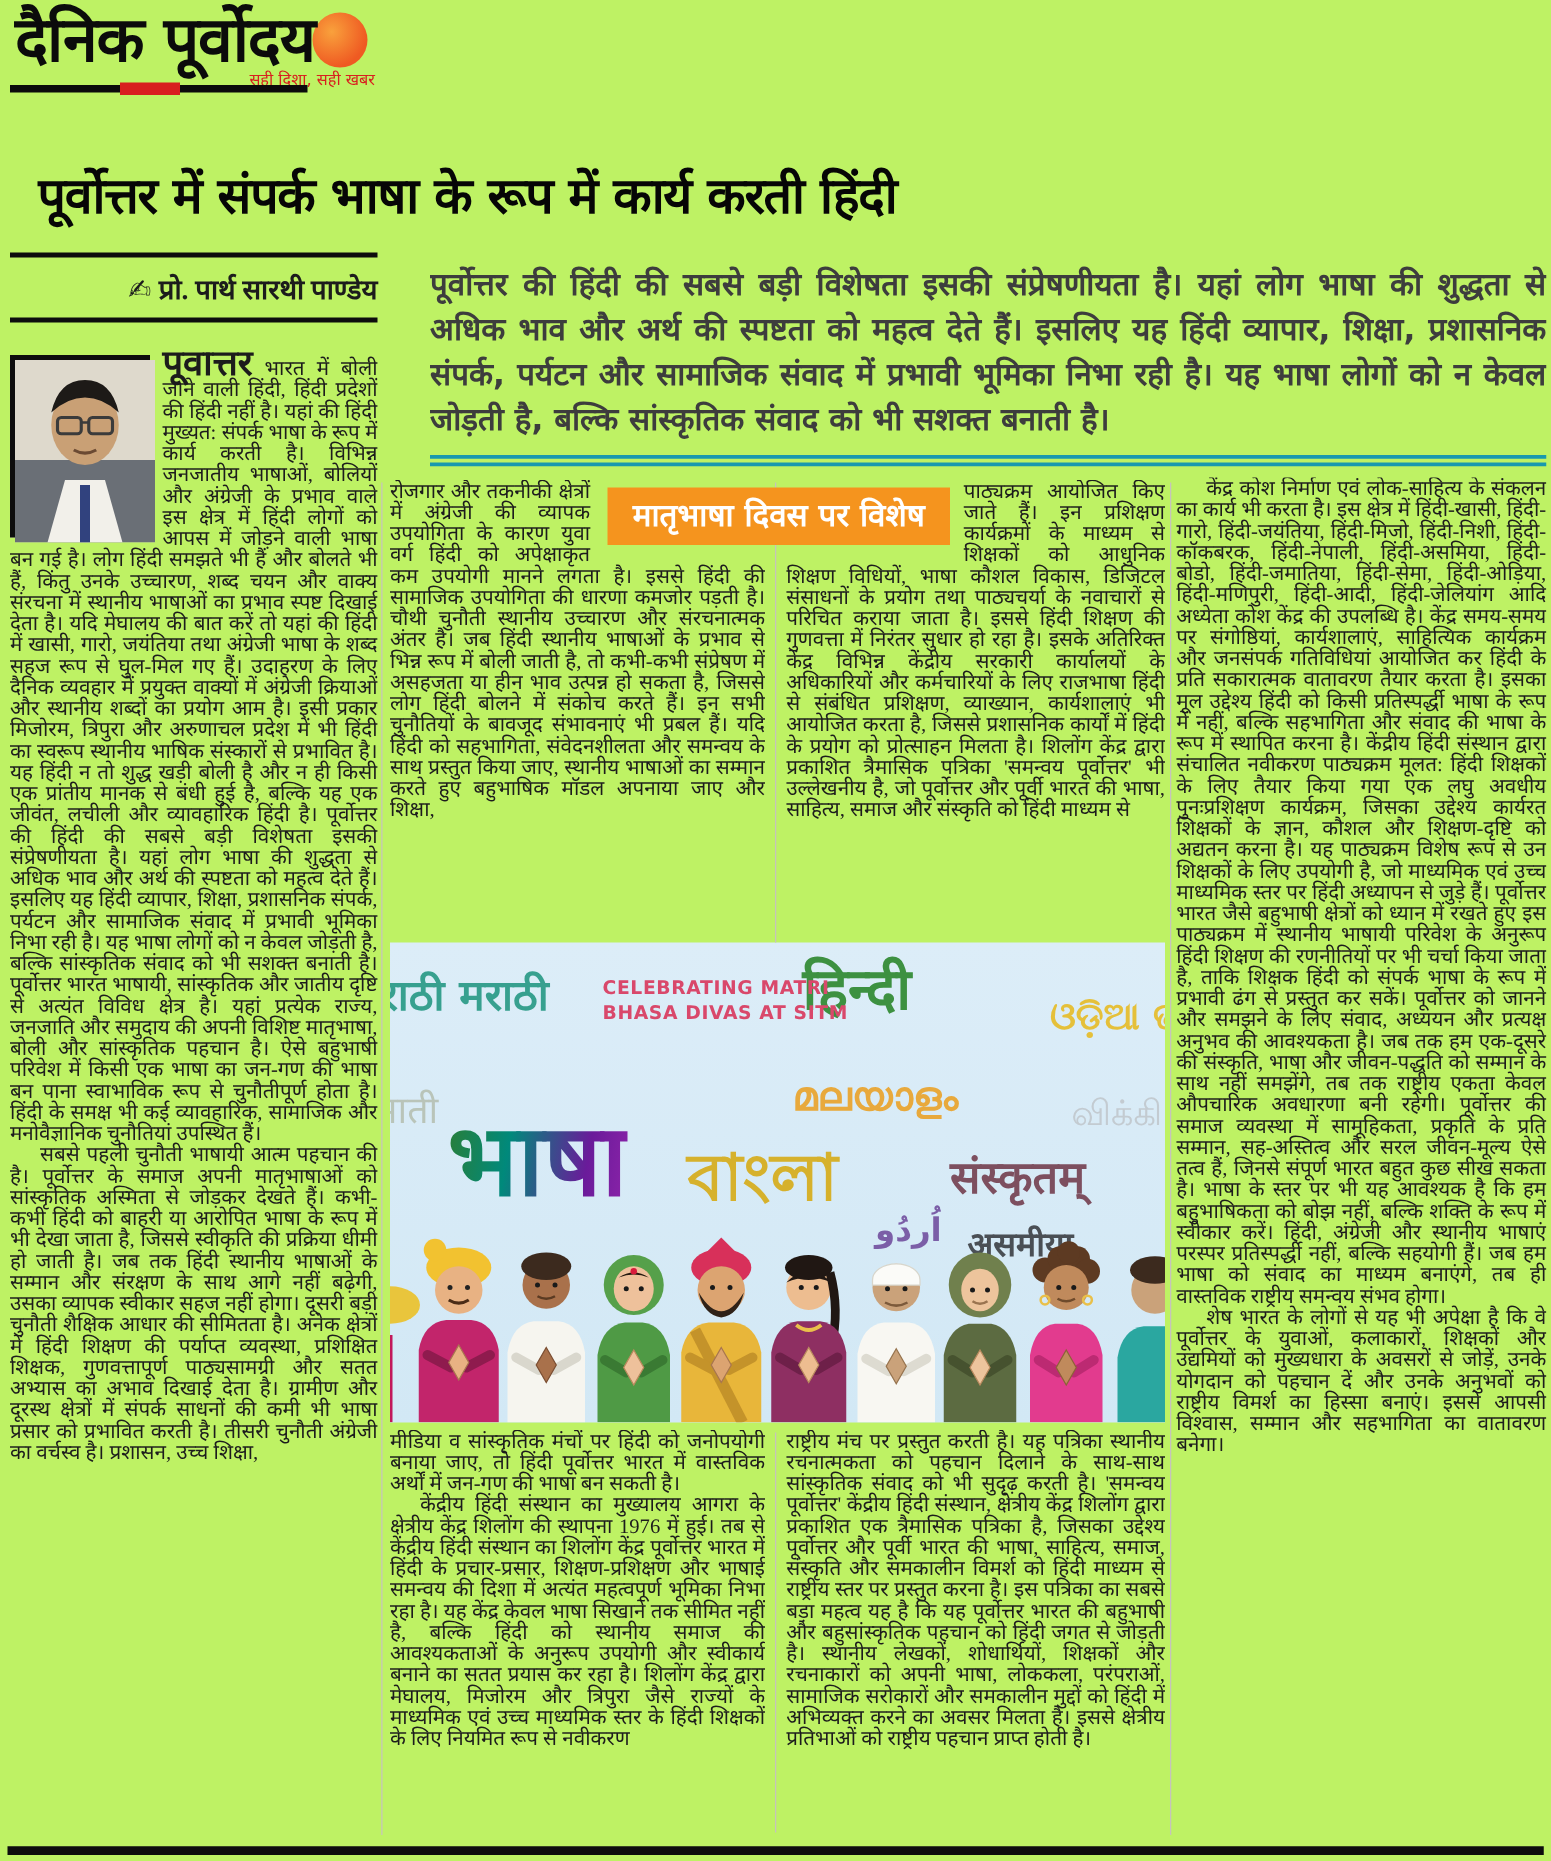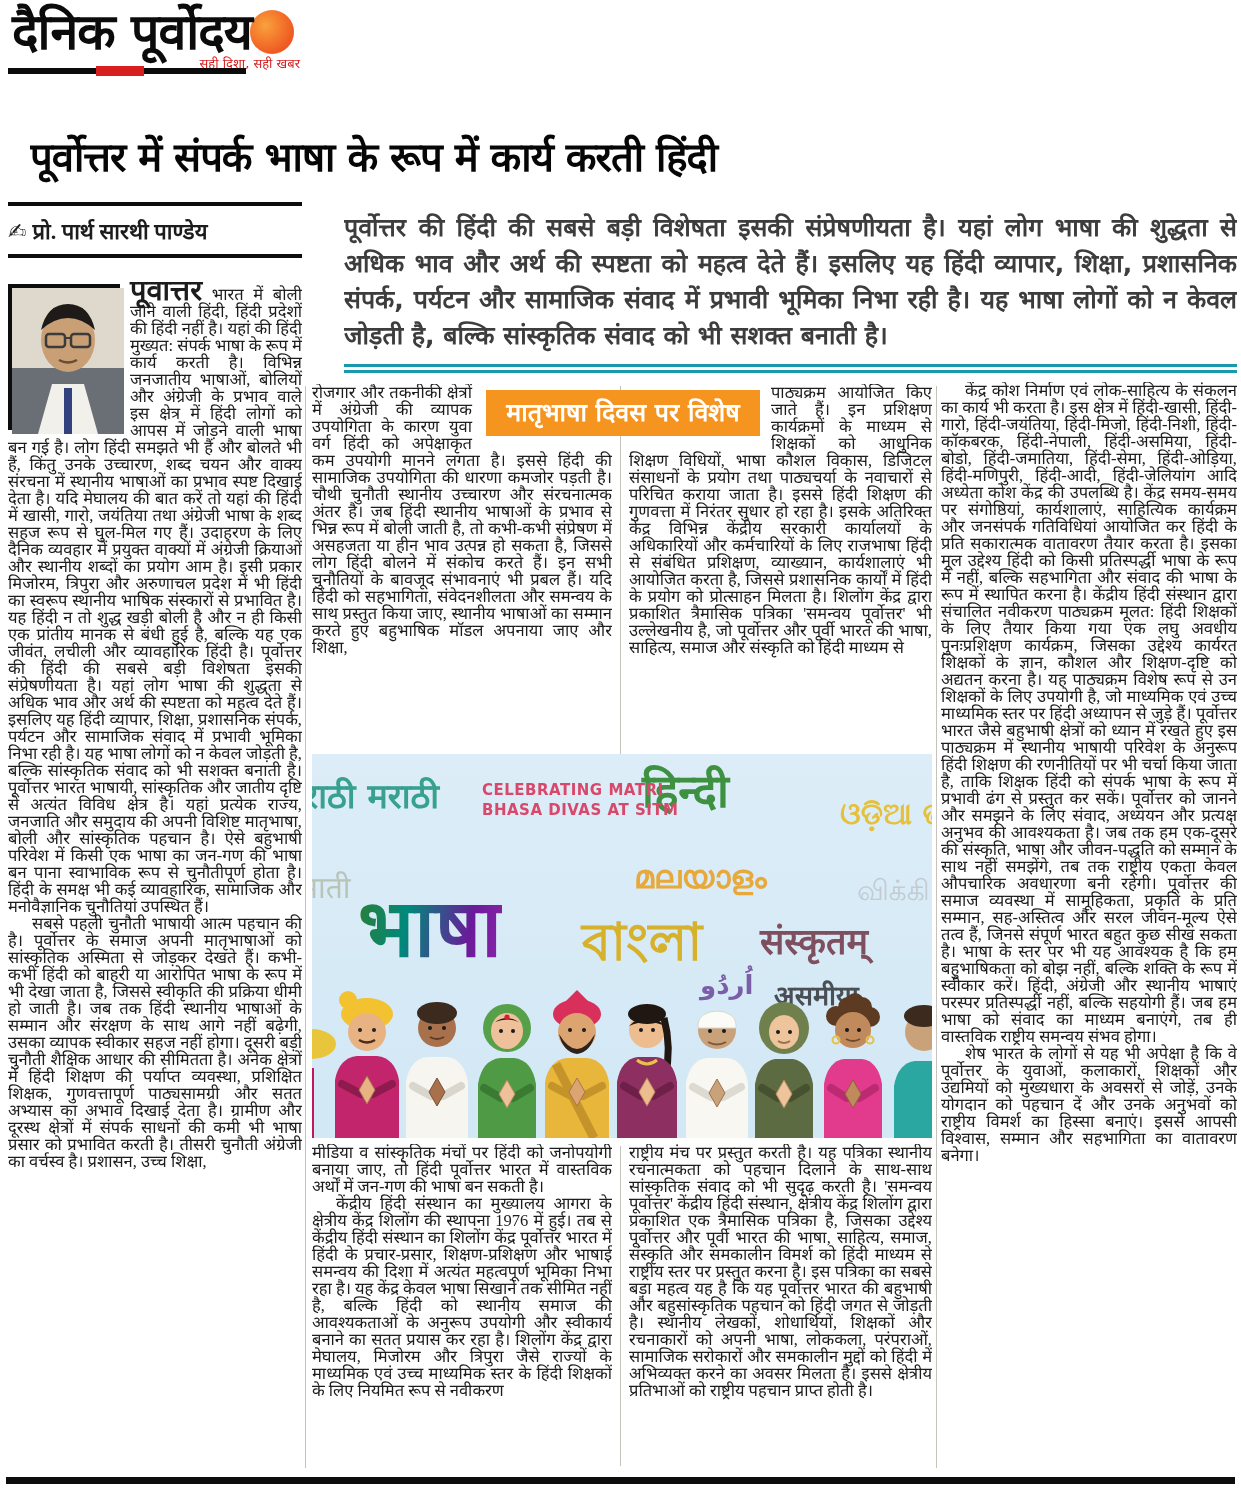--- a/index.html
+++ b/index.html
@@ -1,16 +1,16 @@
 <!DOCTYPE html>
 <html lang="hi"><head>
 <meta charset="utf-8">
 <style>
   html,body{margin:0;padding:0;background:#e9e7e2;}
-  .page{position:relative;width:1241px;height:1489px;background:#ffffff;overflow:hidden;
+  .page{position:relative;width:1241px;height:1489px;background:#bef264;overflow:hidden;
         font-family:"Liberation Serif","DejaVu Serif",serif;color:#1c1c1c;}
   [data-name]{box-sizing:border-box;}
 
   
   .masthead{position:absolute;left:12px;top:4px;width:400px;height:80px;}
   .mast-title{position:relative;z-index:1;font-family:"DejaVu Sans","Liberation Sans",sans-serif;
     font-weight:800;font-size:50px;line-height:56px;color:#0b0b0b;letter-spacing:-1px;}
   .mast-dot{position:absolute;left:238px;top:6px;width:44px;height:44px;border-radius:50%;z-index:0;
     background:radial-gradient(circle at 35% 35%, #f9a13c, #ef5a22 70%);}
   .mast-tagline{position:absolute;left:120px;top:50px;width:168px;text-align:right;
@@ -18,21 +18,21 @@
   .mast-bar{position:absolute;left:8px;top:68px;width:238px;height:6px;background:#0b0b0b;}
   .mast-ribbon{position:absolute;left:96px;top:66px;width:48px;height:10px;background:#d81f1f;}
 
   
   .headline{position:absolute;left:10px;top:86px;width:1225px;height:92px;overflow:hidden;
     font-family:"DejaVu Sans","Liberation Sans",sans-serif;font-weight:900;font-size:40px;
     line-height:88px;color:#060606;white-space:nowrap;letter-spacing:-1px;margin-left:20px;}
 
   
   .byline-box{position:absolute;left:8px;top:202px;width:294px;border-top:4px solid #0d0d0d;
-    border-bottom:4px solid #0d0d0d;padding:9px 0;text-align:left;font-weight:bold;font-size:22px;}
+    border-bottom:4px solid #0d0d0d;padding:9px 0;text-align:right;font-weight:bold;font-size:22px;}
   .pen{font-family:"DejaVu Sans",sans-serif;margin-right:6px;}
   .standfirst{position:absolute;left:344px;top:210px;width:893px;height:148px;overflow:hidden;
     font-weight:bold;font-size:25px;line-height:36px;color:#3d3d3d;text-align:justify;
     font-family:"DejaVu Sans","Liberation Sans",sans-serif;}
   .teal-rule{position:absolute;left:344px;top:364px;width:893px;height:9px;
     border-top:3px solid #1899ae;border-bottom:3px solid #1899ae;}
 
   
   .bodytext{font-size:16.5px;line-height:17px;text-align:justify;}
   .bodytext p{margin:0;}
@@ -65,21 +65,21 @@
   .w0{left:-28px;top:18px;font-size:34px;font-weight:bold;color:#37a08f;}
   .w1{left:330px;top:4px;font-size:46px;font-weight:bold;color:#3d9141;}
   .w2{left:100px;top:72px;font-size:34px;font-weight:bold;color:#2a9d8f;}
   .w3{left:492px;top:42px;font-size:30px;font-weight:bold;color:#e5c03a;margin-left:36px;}
   .w4{left:322px;top:104px;font-size:32px;font-weight:bold;color:#e8a93c;}
   .w5{left:545px;top:120px;font-size:28px;color:#c3cbd1;}
   .w6{left:-12px;top:112px;font-size:30px;color:#b9c4b9;}
   .w7{left:46px;top:116px;font-size:80px;font-weight:900;color:#2e7d32;
       background:linear-gradient(100deg,#2e7d32 0%,#00897b 35%,#6a1b9a 75%,#8e24aa 100%);
       -webkit-background-clip:text;background-clip:text;-webkit-text-fill-color:transparent;}
-  .w8{left:238px;top:148px;font-size:52px;font-weight:bold;color:#d6b12c;margin-left:32px;}
+  .w8{left:238px;top:148px;font-size:52px;font-weight:bold;color:#d6b12c;}
   .w9{left:448px;top:162px;font-size:36px;font-weight:bold;color:#7d4f5f;}
   .w10{left:388px;top:216px;font-size:26px;font-weight:bold;color:#7b5ea7;}
   .w11{left:462px;top:222px;font-size:27px;font-weight:bold;color:#4a4f55;}
   .illus-caption{position:absolute;left:170px;top:26px;color:#d9486b;font-weight:bold;
     font-size:15px;line-height:20px;letter-spacing:.5px;font-family:"DejaVu Sans",sans-serif;}
   .people{position:absolute;left:0;bottom:0;}
 </style>
 </head>
 <body>
 

